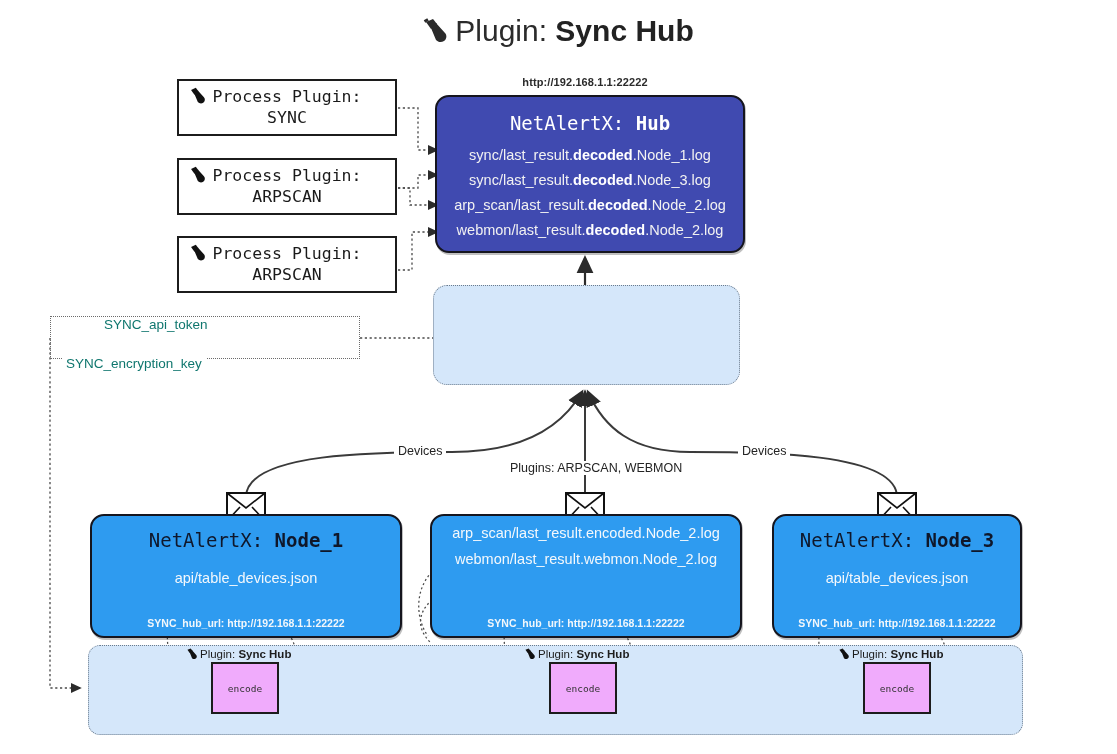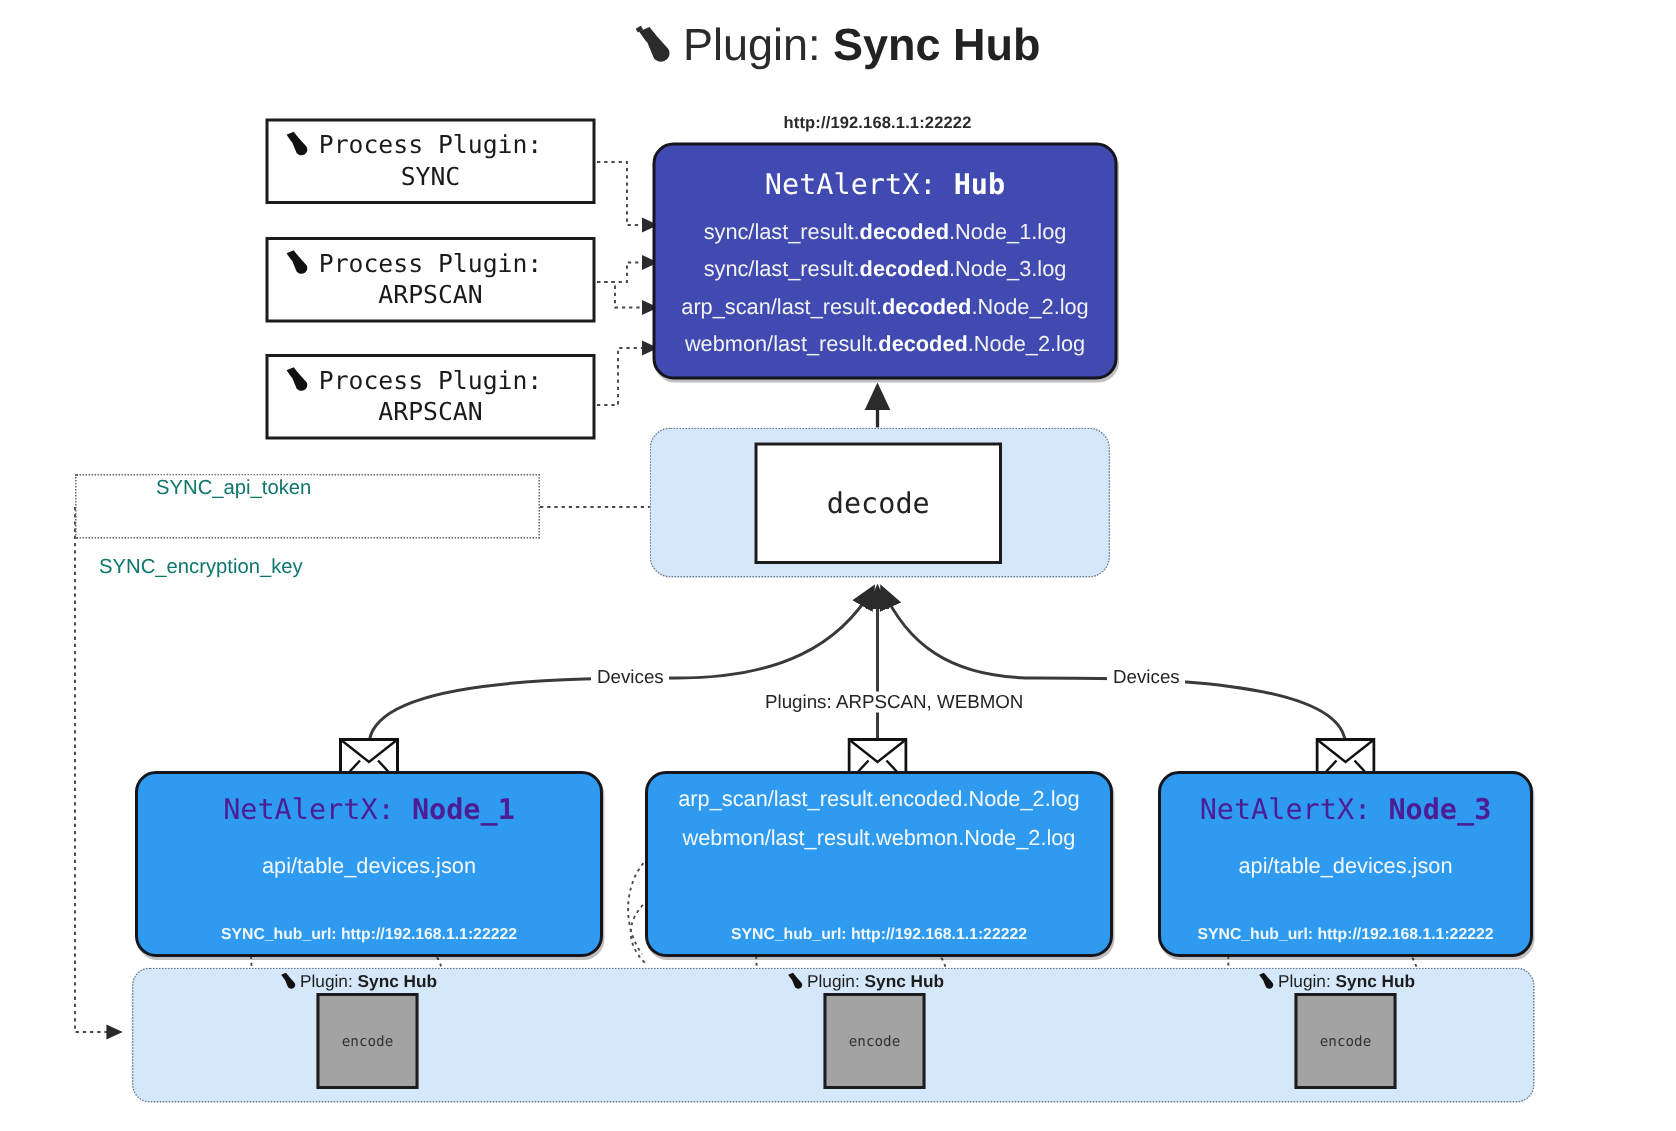--- a/index.html
+++ b/index.html
@@ -48,30 +48,30 @@
            border:1.4px dotted #6b6b6b;box-sizing:border-box;}
   .keylbl{position:absolute;font-size:13.5px;color:#0f766e;background:#fff;padding:0 4px;white-space:nowrap;}
 
   
   .elabel{position:absolute;font-size:12.5px;color:#242424;background:#fff;padding:0 4px;white-space:nowrap;}
 
   
   .node{position:absolute;background:#2e9bf0;border:2.5px solid #15151e;border-radius:14px;
         box-sizing:border-box;box-shadow:1px 2px 0 rgba(0,0,0,.25);}
   .node .ntitle{font-family:"DejaVu Sans Mono","Liberation Mono",monospace;font-size:19px;
-                color:#4c1d95;text-align:center;margin-top:13px;}
+                color:#0f172a;text-align:center;margin-top:13px;}
   .node .ntitle b{font-weight:700;}
   .node .nline{color:#f4f8fc;font-size:14.5px;line-height:26px;text-align:center;white-space:nowrap;}
   .node .nurl{position:absolute;left:0;bottom:7px;width:100%;text-align:center;
               font-size:10.5px;font-weight:700;color:#f2f7fb;white-space:nowrap;}
 
   
   .strip{position:absolute;left:88px;top:645px;width:935px;height:90px;background:#d5e7fa;
          border:1.6px dotted #6b7b8c;border-radius:12px;box-sizing:border-box;}
-  .encbox{position:absolute;width:68px;height:64px;background:#a3a3a3;border:2px solid #1c1c1c;
+  .encbox{position:absolute;width:68px;height:52px;background:#f0abfc;border:2px solid #1c1c1c;
           box-sizing:border-box;display:flex;align-items:center;justify-content:center;
           font-family:"DejaVu Sans Mono","Liberation Mono",monospace;font-size:9.5px;color:#333;}
   .plabel{position:absolute;font-size:11.5px;color:#1d1d1d;white-space:nowrap;}
   .plabel b{font-weight:700;}
   .plabel .plug{display:inline-block;transform:translateY(2px);margin-right:1px;}
 
   
   .env{position:absolute;width:40px;height:30px;}
 </style>
 </head>
@@ -175,25 +175,24 @@
     </div>
     <div class="logs">
       <div class="logline"><span>sync/last_result.</span><b>decoded</b><span>.Node_1.log</span></div>
       <div class="logline"><span>sync/last_result.</span><b>decoded</b><span>.Node_3.log</span></div>
       <div class="logline"><span>arp_scan/last_result.</span><b>decoded</b><span>.Node_2.log</span></div>
       <div class="logline"><span>webmon/last_result.</span><b>decoded</b><span>.Node_2.log</span></div>
     </div>
   </div>
 
   <div class="decode-wrap"></div>
-  <div class="decode-box">decode</div>
 
   <div class="keyrect"></div>
   <div class="keylbl" style="left:100px;top:317px">SYNC_api_token</div>
-  <div class="keylbl" style="left:62px;top:370px">SYNC_encryption_key</div>
+  <div class="keylbl" style="left:62px;top:356px">SYNC_encryption_key</div>
 
   <div class="elabel" style="left:394px;top:444px">Devices</div>
   <div class="elabel" style="left:506px;top:461px">Plugins: ARPSCAN, WEBMON</div>
   <div class="elabel" style="left:738px;top:444px">Devices</div>
 
   <div class="env" style="left:226px;top:492px">
     <svg width="40" height="30" viewBox="0 0 40 30">
         <rect x="1" y="1" width="38" height="28" fill="#fff" stroke="#111" stroke-width="2"></rect>
         <path d="M1,1 L20,16 L39,1 M1,29 L14,15 M39,29 L26,15" fill="none" stroke="#111" stroke-width="1.6"></path>
       </svg>

